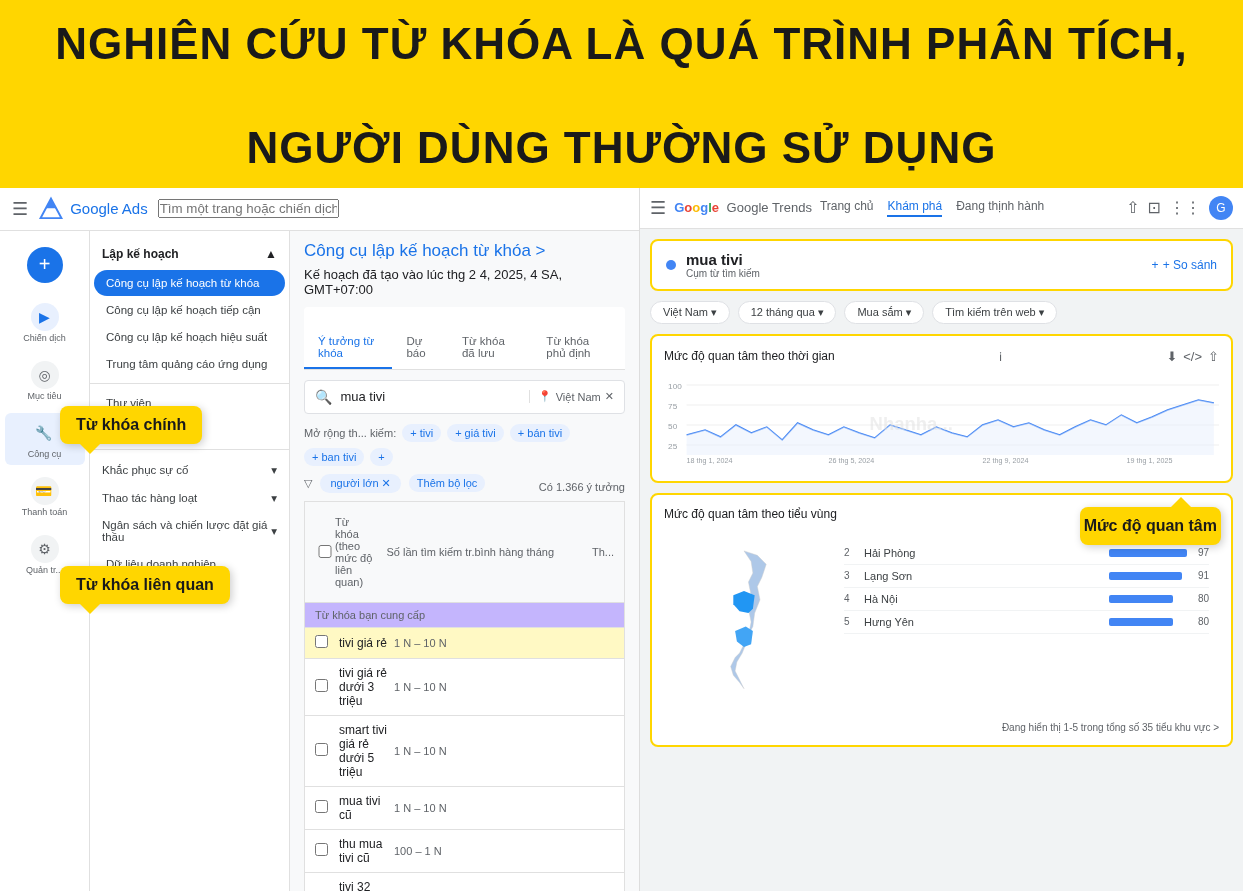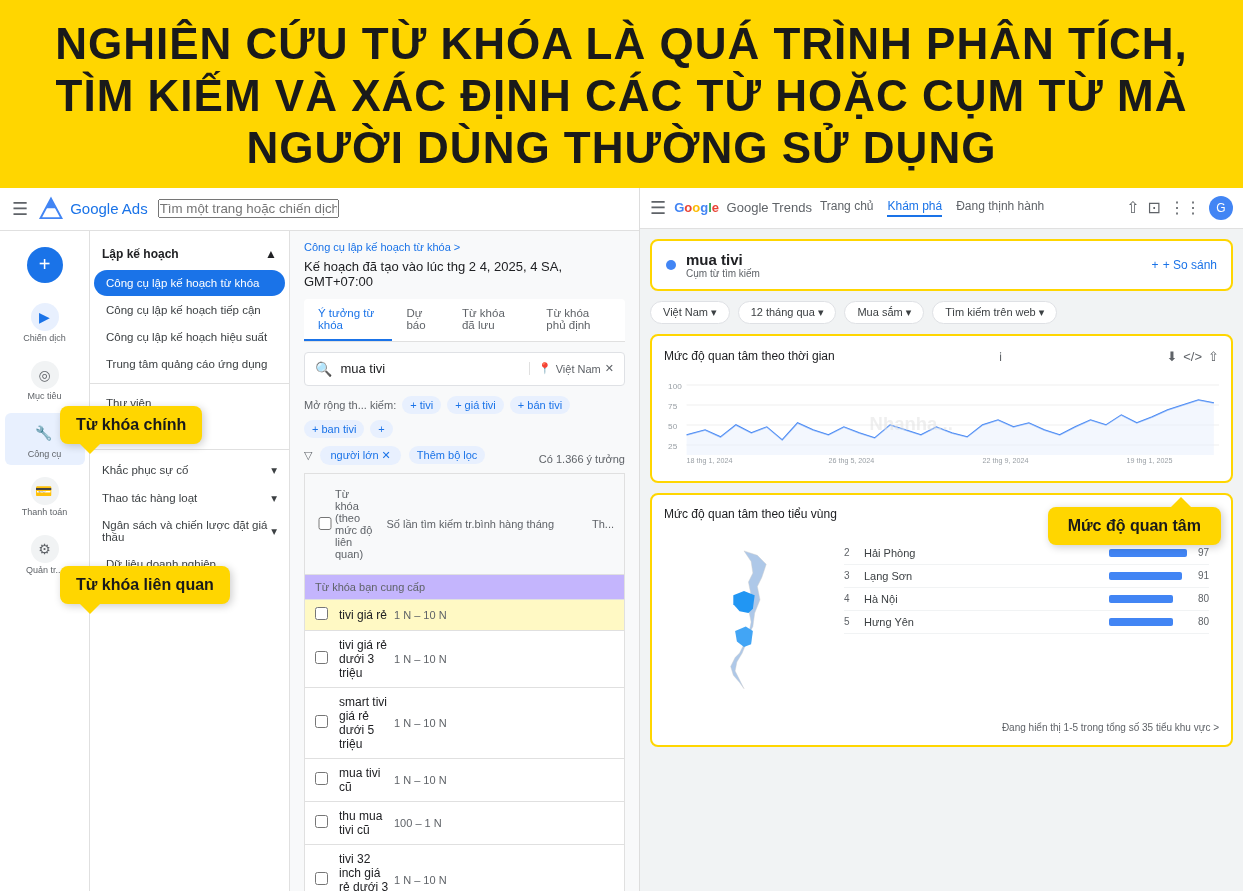--- a/index.html
+++ b/index.html
@@ -158,21 +158,21 @@
     }
 
     
     #ads-content {
       flex: 1;
       background: #f8f9fa;
       overflow-y: auto;
       padding: 10px 14px;
     }
     .breadcrumb {
-      font-size: 11px;
+      font-size: 17px;
       color: #1a73e8;
       margin-bottom: 6px;
     }
     .page-title-ads {
       font-size: 13px;
       color: #202124;
       margin-bottom: 10px;
       font-weight: 400;
     }
     .tabs-bar {
@@ -181,20 +181,21 @@
       margin-bottom: 10px;
       background: #fff;
       border-radius: 4px 4px 0 0;
     }
     .tab-item {
       padding: 8px 14px;
       font-size: 11.5px;
       color: #5f6368;
       cursor: pointer;
       border-bottom: 2px solid transparent;
+      margin-top: 20px;
     }
     .tab-item.active {
       color: #1a73e8;
       border-bottom: 2px solid #1a73e8;
     }
     .search-row {
       display: flex;
       align-items: center;
       gap: 8px;
       margin-bottom: 10px;
@@ -523,21 +524,21 @@
       text-align: right;
       margin-top: 6px;
       cursor: pointer;
     }
 
     
     #tooltip-mucdoquantam {
       position: absolute;
       background: #FFD600;
       border-radius: 8px;
-      padding: 10px 20px;
+      padding: 10px 4px;
       font-size: 16px;
       font-weight: 700;
       color: #1a1a1a;
       box-shadow: 2px 2px 8px rgba(0,0,0,0.2);
       z-index: 10;
       bottom: 200px;
       right: 10px;
     }
     #tooltip-mucdoquantam::before {
       content: '';
@@ -554,21 +555,21 @@
       flex: 1;
       overflow: hidden;
     }
   </style>
 </head>
 <body>
 
 <div id="header-banner">
   <h1>
     <span>NGHIÊN CỨU TỪ KHÓA LÀ QUÁ TRÌNH PHÂN TÍCH,</span><br>
-    <span>TÌM KIẾM VÀ XÁC ĐỊNH CÁC TỪ HOẶC CỤM TỪ MÀ</span><br>
+    <br>
     <span>NGƯỜI DÙNG THƯỜNG SỬ DỤNG</span>
   </h1>
 </div>
 
 <div id="main-content">
 
   <div id="google-ads-panel">
 
     <div id="ads-topbar">
       <span class="hamburger">☰</span>

